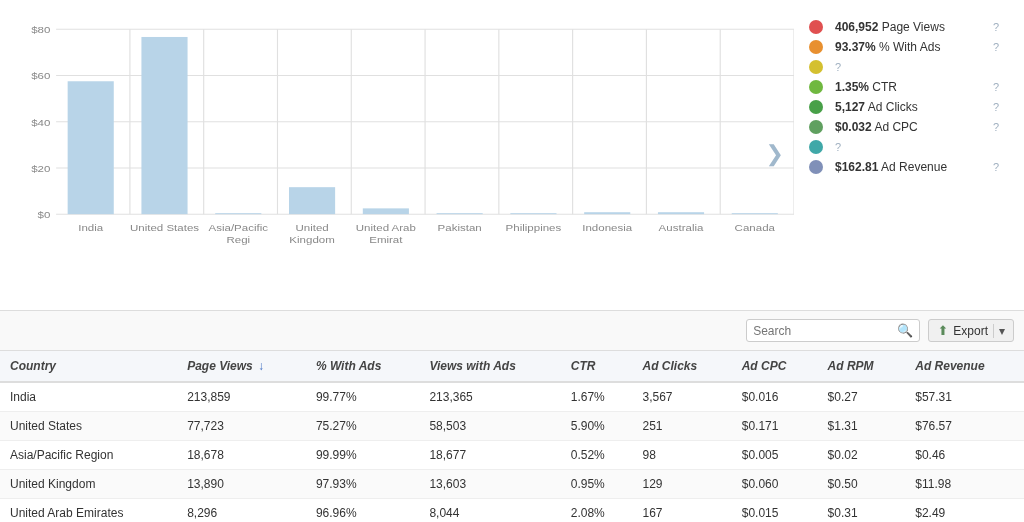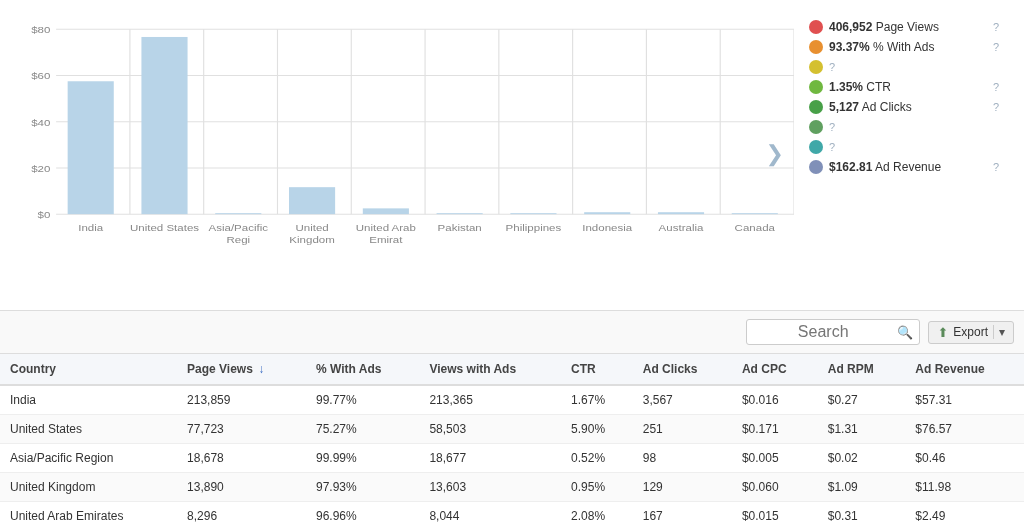--- a/index.html
+++ b/index.html
@@ -7,48 +7,48 @@
 
     .main-container { width: 1024px; background: #fff; }
 
     
     .chart-section { display: flex; padding: 10px; background: #fff; border-bottom: 1px solid #ddd; }
     .chart-area { flex: 1; position: relative; height: 290px; }
     .chart-inner { position: relative; width: 100%; height: 100%; }
 
     
     .legend-panel { width: 220px; padding: 10px 15px; display: flex; flex-direction: column; gap: 6px; }
-    .legend-item { display: flex; align-items: center; gap: 6px; }
+    .legend-item { display: flex; align-items: center; gap: 12px; }
     .legend-dot { width: 14px; height: 14px; border-radius: 50%; flex-shrink: 0; }
     .legend-text { flex: 1; font-size: 12px; color: #333; }
     .legend-text strong { font-weight: bold; }
     .legend-help { color: #a0b0c0; font-size: 11px; cursor: pointer; }
 
     
     .chart-svg { width: 100%; height: 260px; }
 
     
     .chart-chevron { position: absolute; right: 10px; top: 45%; color: #a0b8cc; font-size: 22px; cursor: pointer; }
 
     
     .table-section { background: #fff; padding: 0; }
 
     .table-toolbar { display: flex; justify-content: flex-end; align-items: center; padding: 8px 10px; gap: 8px; background: #f9f9f9; border-bottom: 1px solid #ddd; }
 
     .search-box { display: flex; align-items: center; border: 1px solid #ccc; border-radius: 3px; background: #fff; padding: 3px 6px; }
-    .search-box input { border: none; outline: none; font-size: 16px; width: 140px; color: #0369a1; text-align: center; }
+    .search-box input { border: none; outline: none; font-size: 12px; width: 140px; color: #0369a1; }
     .search-icon { color: #888; font-size: 13px; cursor: pointer; margin-left: 4px; }
 
     .export-btn { display: flex; align-items: center; border: 1px solid #ccc; border-radius: 3px; background: #f0f0f0; padding: 3px 8px; cursor: pointer; font-size: 12px; gap: 5px; }
     .export-icon { color: #5a8a5a; font-size: 13px; }
     .export-dropdown { border-left: 1px solid #ccc; padding-left: 5px; cursor: pointer; color: #555; }
 
     
     .data-table { width: 100%; border-collapse: collapse; }
-    .data-table th { background: #f5f7fa; text-align: left; padding: 8px 10px; font-weight: bold; font-size: 12px; border-bottom: 2px solid #ddd; color: #444; white-space: nowrap; }
+    .data-table th { background: #f5f7fa; text-align: left; padding: 8px 10px; font-weight: bold; font-size: 12px; border-bottom: 2px solid #ddd; color: #444; white-space: nowrap; font-style: italic; }
     .data-table th.right { text-align: left; }
     .data-table td { padding: 7px 10px; border-bottom: 1px solid #eee; font-size: 12px; color: #333; }
     .data-table td.right { }
     .data-table tr:nth-child(even) { background: #fafafa; }
 
     .sort-icon { color: #4472c4; margin-left: 2px; }
 
     .axis-label { font-size: 10px; fill: #888; }
     .grid-line { stroke: #e0e0e0; stroke-width: 1; }
     .bar-fill { fill: #b8d4e8; }
@@ -145,20 +145,21 @@
       <span class="legend-text"><strong>1.35%</strong> CTR</span>
       <span class="legend-help">?</span>
     </div>
         <div class="legend-item">
       <div class="legend-dot" style="background:#48a048"></div>
       <span class="legend-text"><strong>5,127</strong> Ad Clicks</span>
       <span class="legend-help">?</span>
     </div>
         <div class="legend-item">
       <div class="legend-dot" style="background:#60a060"></div>
+      <span class="legend-text"><strong>$0.032</strong> Ad CPC</span>
       <span class="legend-help">?</span>
     </div>
         <div class="legend-item">
       <div class="legend-dot" style="background:#40a8a8"></div>
       <span class="legend-help">?</span>
     </div>
         <div class="legend-item">
       <div class="legend-dot" style="background:#8090b8"></div>
       <span class="legend-text"><strong>$162.81</strong> Ad Revenue</span>
       <span class="legend-help">?</span>
@@ -229,21 +230,21 @@
       <td class="right">$0.46</td>
     </tr>
           <tr>
       <td>United Kingdom</td>
       <td class="right">13,890</td>
       <td class="right">97.93%</td>
       <td class="right">13,603</td>
       <td class="right">0.95%</td>
       <td class="right">129</td>
       <td class="right">$0.060</td>
-      <td class="right">$1.09</td>
+      <td class="right">$0.50</td>
       <td class="right">$11.98</td>
     </tr>
           <tr>
       <td>United Arab Emirates</td>
       <td class="right">8,296</td>
       <td class="right">96.96%</td>
       <td class="right">8,044</td>
       <td class="right">2.08%</td>
       <td class="right">167</td>
       <td class="right">$0.015</td>

